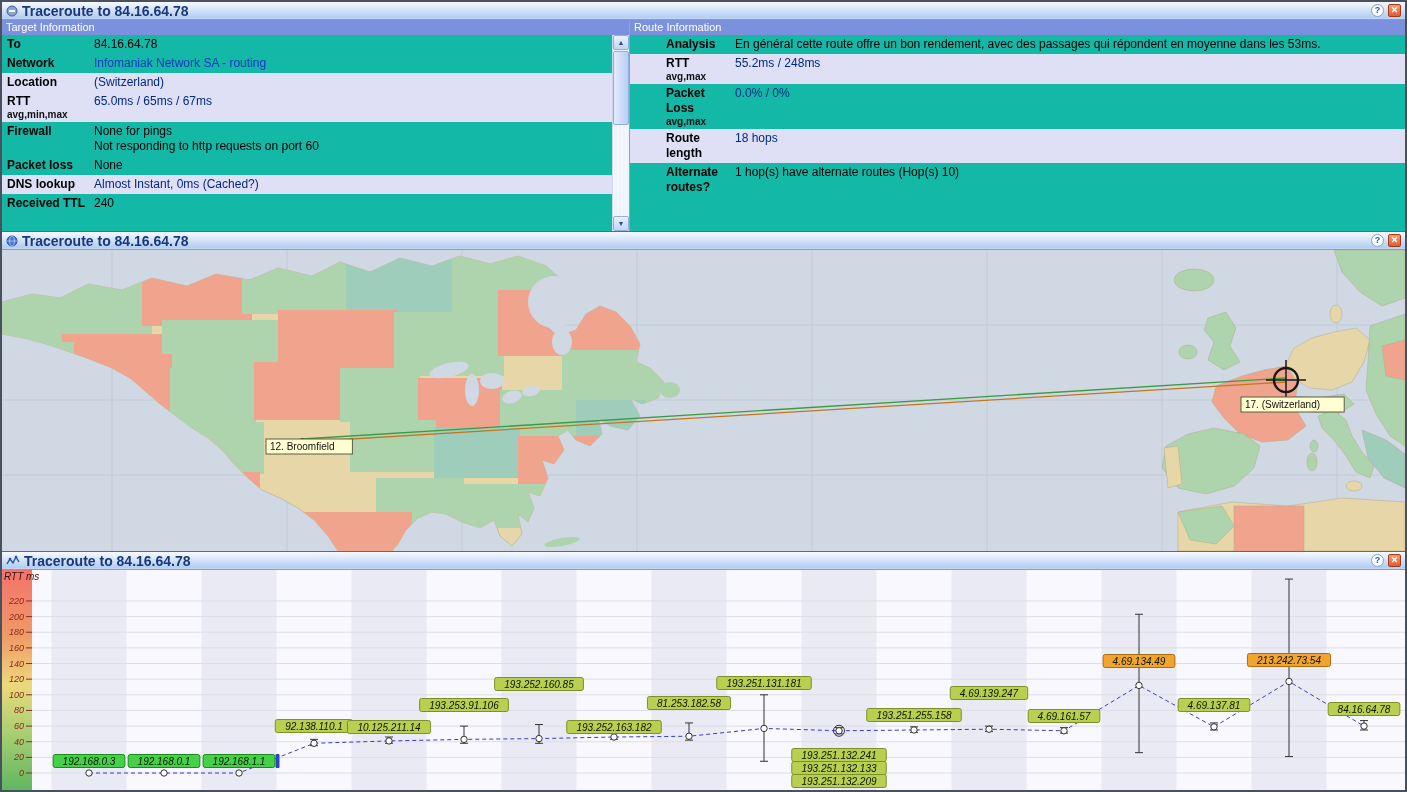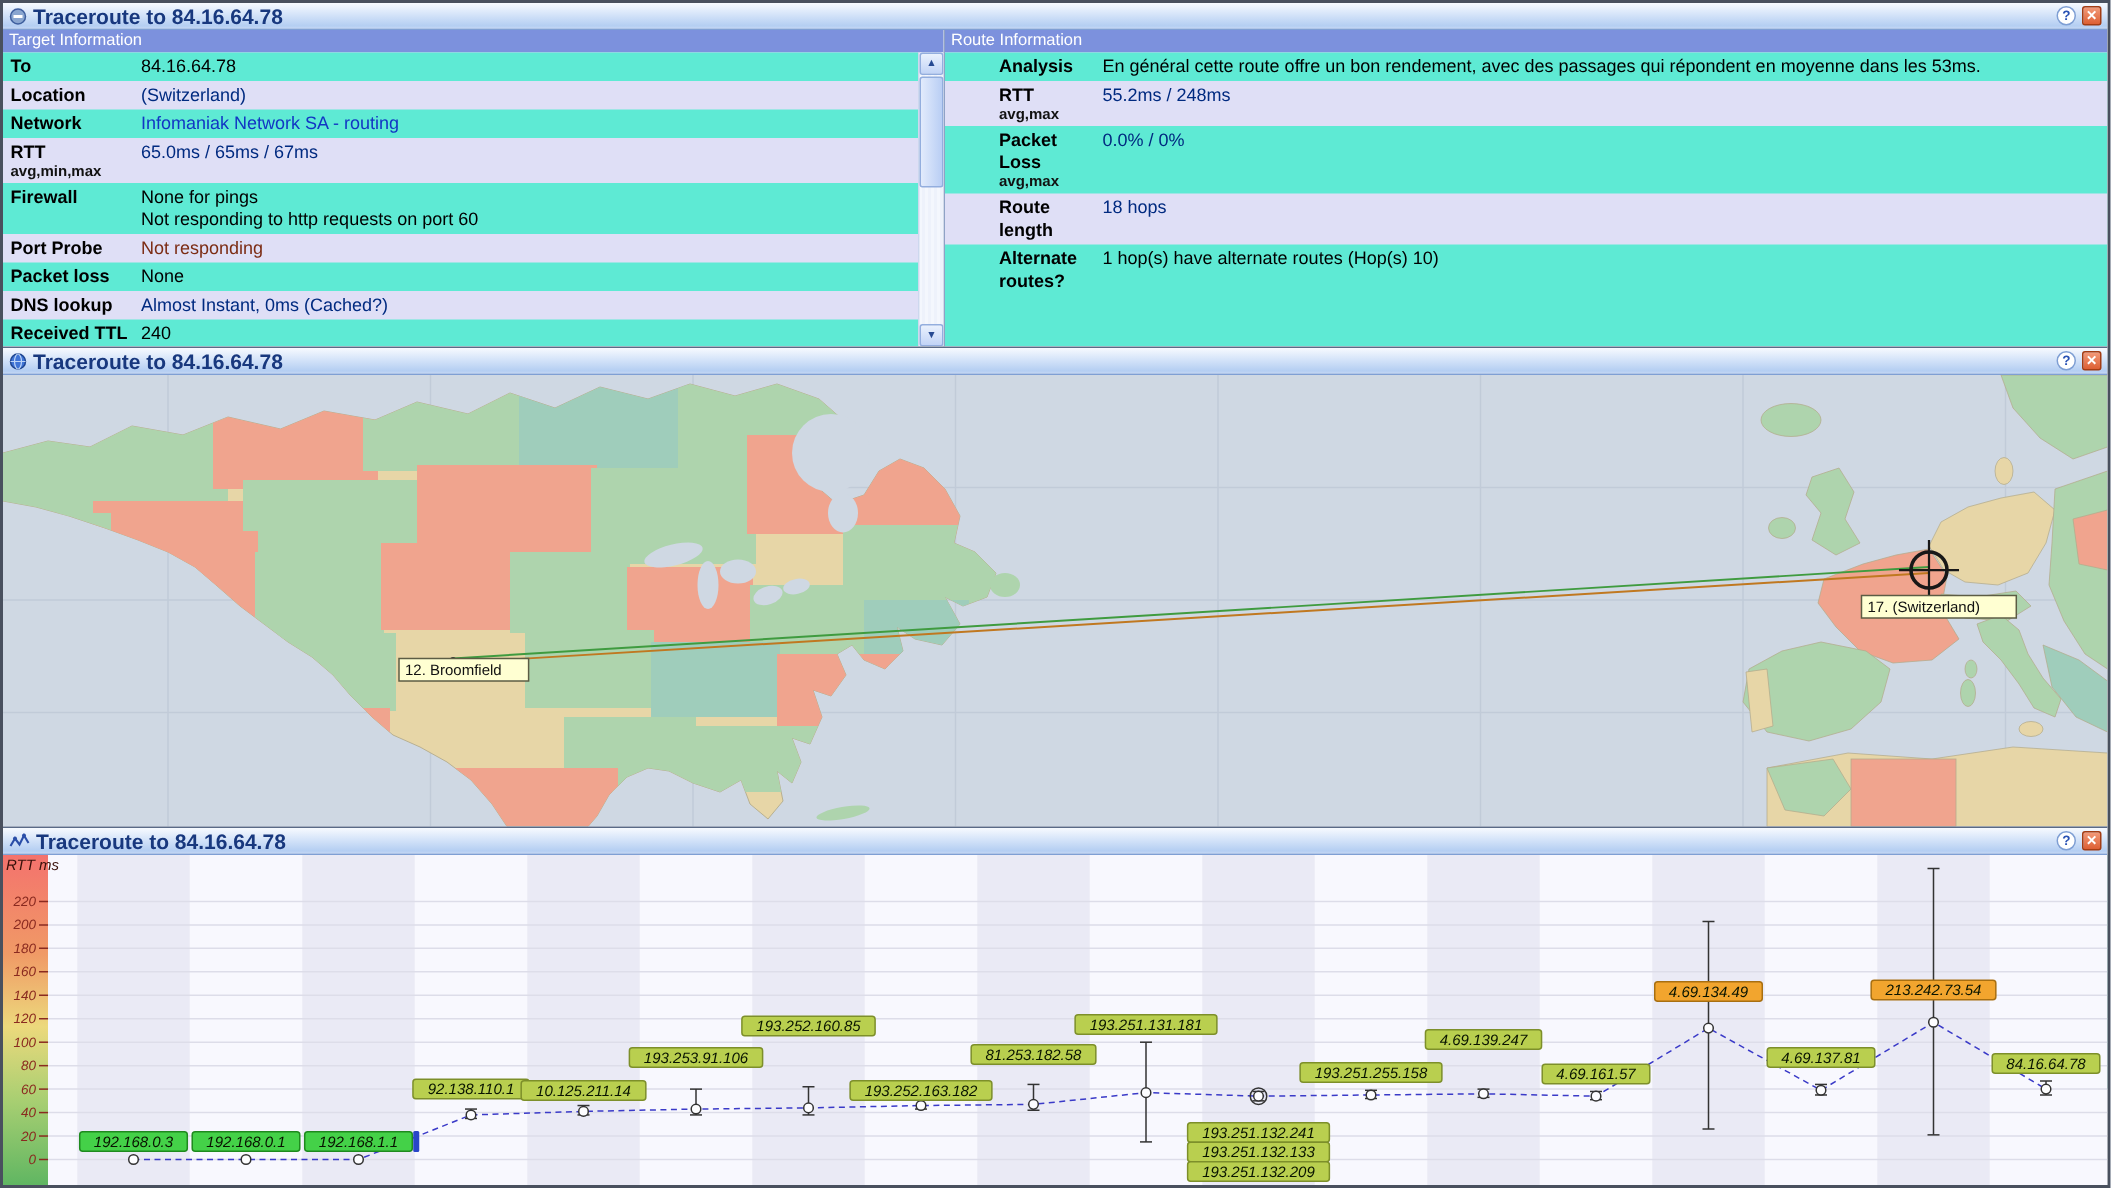--- a/index.html
+++ b/index.html
@@ -14,21 +14,21 @@
   .titlebar .title{font-size:14px;font-weight:bold;color:#18387e;flex:1;white-space:nowrap;}
   .tb-icon{flex:none;}
   .tb-btn{width:13px;height:13px;display:flex;align-items:center;justify-content:center;font-size:9px;line-height:1;cursor:pointer;flex:none;}
   .btn-help{background:#fff;border:1px solid #7f9fd4;color:#2a52b4;border-radius:50%;font-weight:bold;}
   .btn-close{background:linear-gradient(#f29a7a,#dd5f33);border:1px solid #a33c14;border-radius:2px;color:#fff;font-weight:bold;}
   .info-body{display:flex;height:211px;}
   .pane{display:flex;flex-direction:column;overflow:hidden;}
   .pane-target{width:628px;border-right:1px solid #8fa2c6;position:relative;}
   .pane-route{flex:1;}
   .pane-header{height:15px;flex:none;background:#7c91dd;color:#fff;font-size:11px;line-height:14px;padding:0 4px;}
-  .rows{flex:1;overflow:hidden;background:#5eead4;}
+  .rows{flex:1;overflow:hidden;background:#14b8a6;}
   .pane-target .rows{margin-right:17px;}
   .info-row{display:flex;font-size:12px;line-height:15px;padding:2px 0;}
   .info-row.alt{background:#dfdff6;}
   .row-label{font-weight:bold;color:#000;padding-left:5px;flex:none;}
   .pane-target .row-label{width:92px;}
   .pane-route .row-label{width:105px;padding-left:36px;}
   .row-sub{display:block;font-weight:bold;font-size:10px;line-height:11px;color:#111;}
   .row-value{flex:1;white-space:pre-line;padding-right:8px;color:#000;}
   .v-navy{color:#002a80;}
   .v-link{color:#1236c4;}
@@ -60,40 +60,36 @@
       <span class="tb-btn btn-close">✕</span>
     </div>
     <div class="info-body">
       <div class="pane pane-target">
         <div class="pane-header">Target Information</div>
         <div class="rows" id="target-rows">
             <div class="info-row">
               <div class="row-label">To</div>
               <div class="row-value">84.16.64.78</div>
             </div>
+            <div class="info-row">
+              <div class="row-label">Network</div>
+              <div class="row-value v-link">Infomaniak Network SA - routing</div>
+            </div>
             <div class="info-row alt">
               <div class="row-label">Location</div>
               <div class="row-value v-navy">(Switzerland)</div>
             </div>
-            <div class="info-row">
-              <div class="row-label">Network</div>
-              <div class="row-value v-link">Infomaniak Network SA - routing</div>
-            </div>
             <div class="info-row alt">
               <div class="row-label">RTT<span class="row-sub">avg,min,max</span></div>
               <div class="row-value v-navy">65.0ms / 65ms / 67ms</div>
             </div>
             <div class="info-row">
               <div class="row-label">Firewall</div>
               <div class="row-value">None for pings
 Not responding to http requests on port 60</div>
-            </div>
-            <div class="info-row alt">
-              <div class="row-label">Port Probe</div>
-              <div class="row-value v-maroon">Not responding</div>
             </div>
             <div class="info-row">
               <div class="row-label">Packet loss</div>
               <div class="row-value">None</div>
             </div>
             <div class="info-row alt">
               <div class="row-label">DNS lookup</div>
               <div class="row-value v-navy">Almost Instant, 0ms (Cached?)</div>
             </div>
             <div class="info-row">

